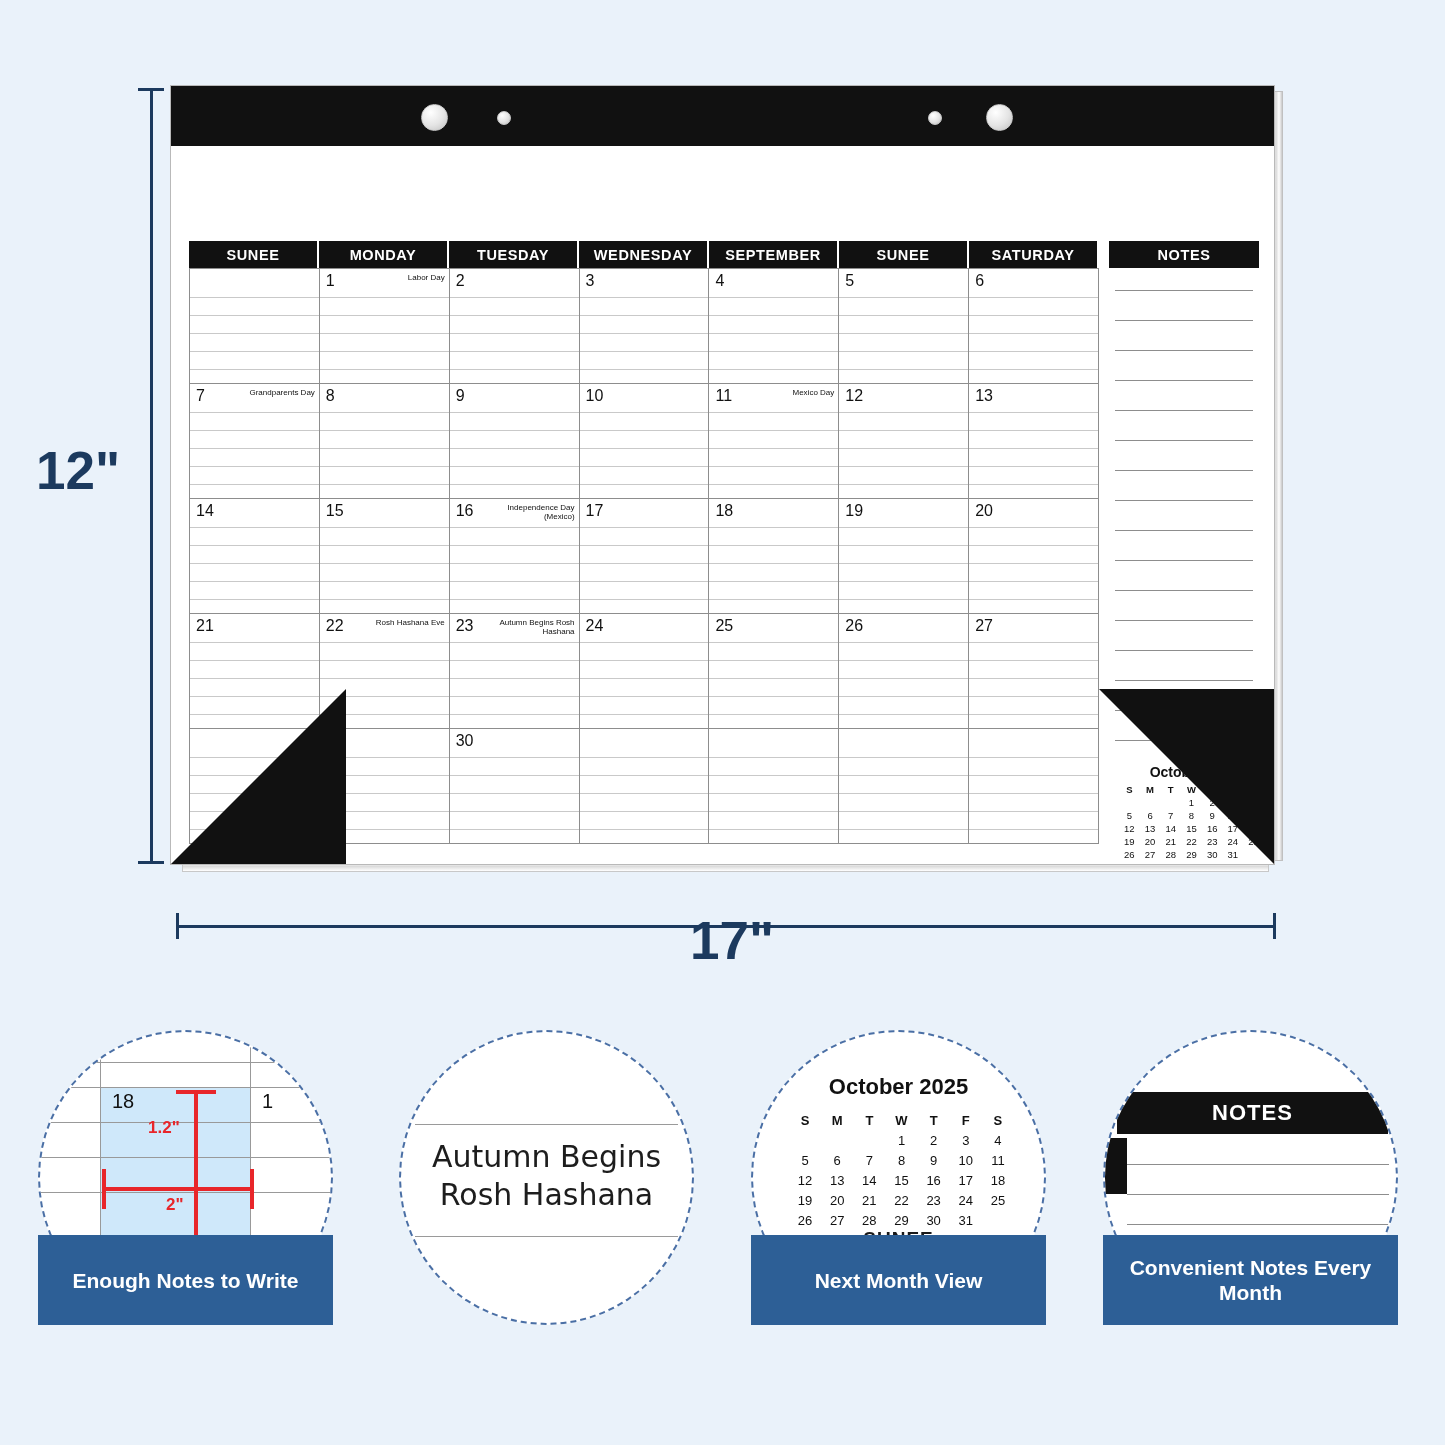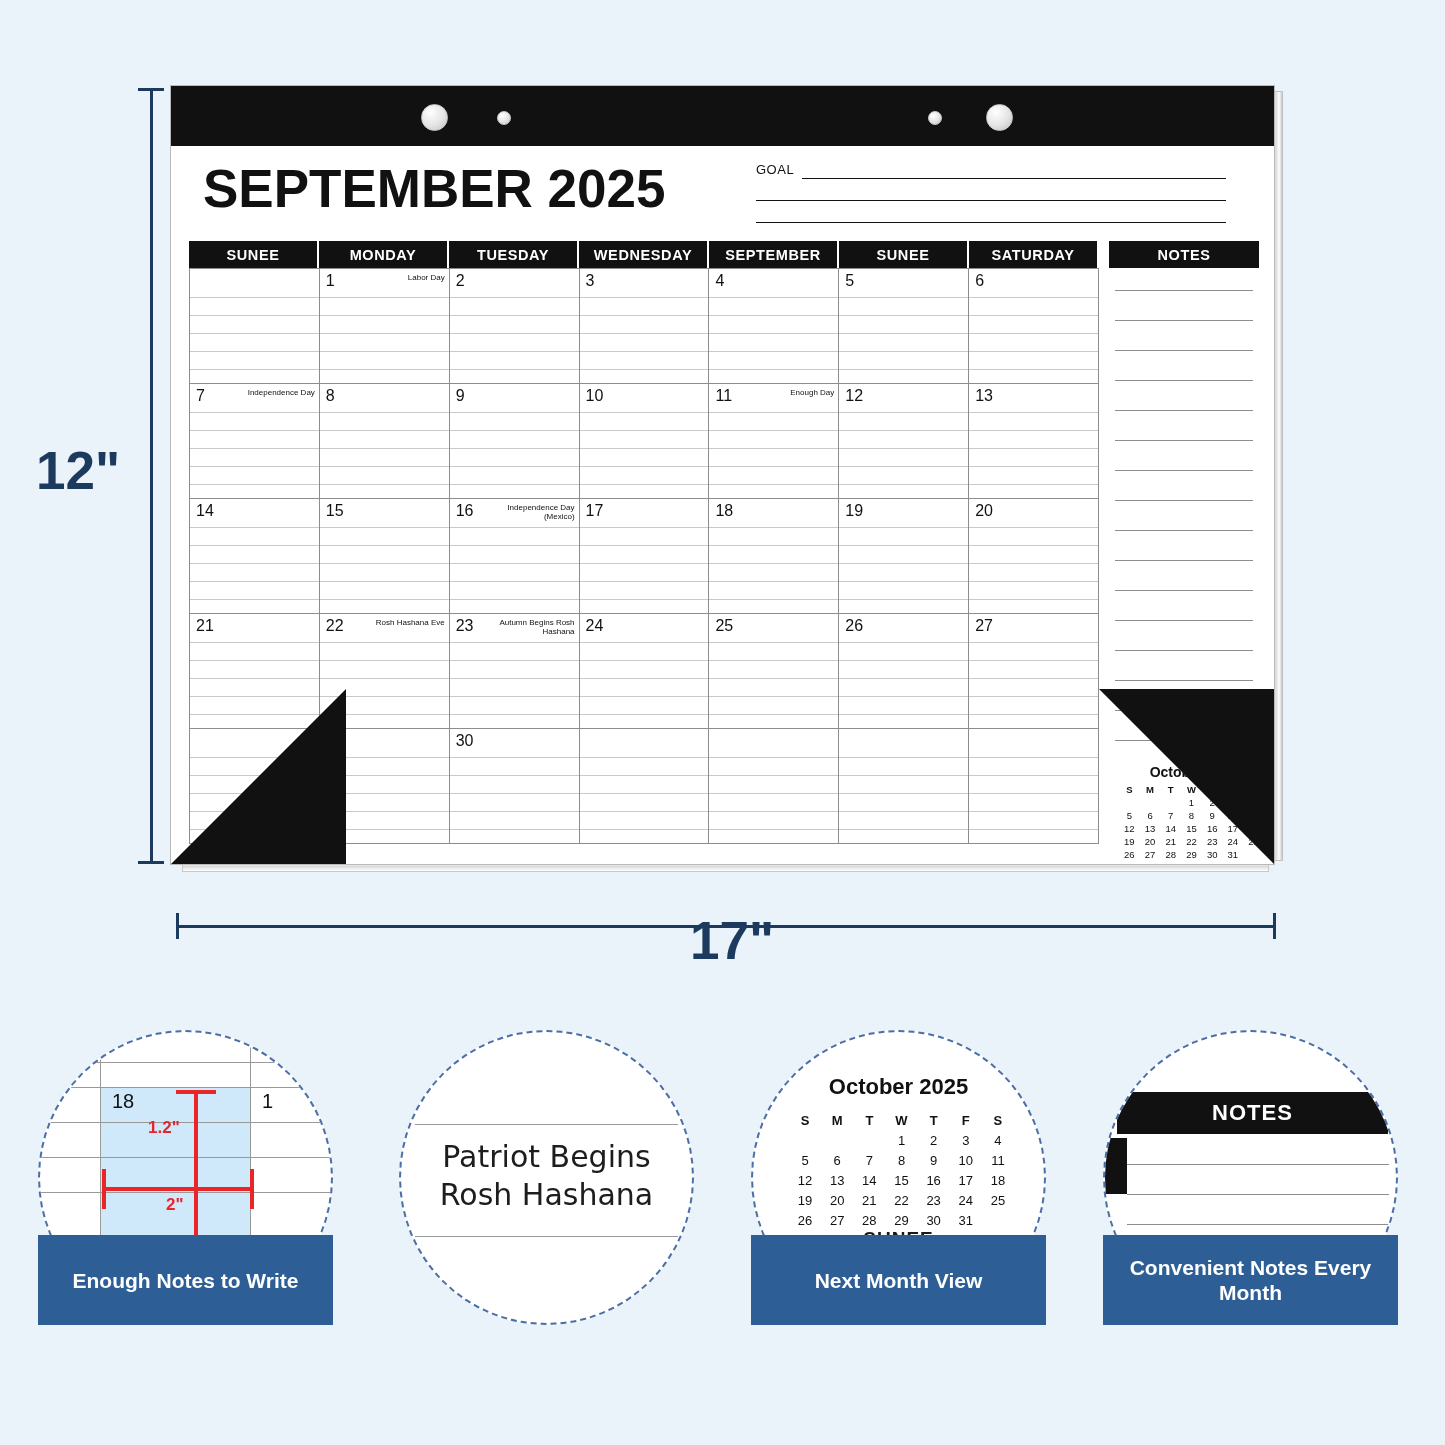--- a/index.html
+++ b/index.html
@@ -400,29 +400,20 @@
 
   <div id="calendar-sheet">
 
     <div id="binding-strip">
       <div class="hole big" style="left:250px;"></div>
       <div class="hole small" style="left:326px;"></div>
       <div class="hole small" style="left:757px;"></div>
       <div class="hole big" style="left:815px;"></div>
     </div>
 
-    <div id="sheet-header">
-      <div id="month-title">SEPTEMBER 2025</div>
-      <div id="goal-block">
-        <span id="goal-label">GOAL</span>
-        <div id="goal-line-1"></div>
-        <div id="goal-line-2"></div>
-        <div id="goal-line-3"></div>
-      </div>
-    </div>
 
     <div id="weekday-bar">
       <div class="weekday-cell" style="width:130px">SUNEE</div>
       <div class="weekday-cell" style="width:130px">MONDAY</div>
       <div class="weekday-cell" style="width:130px">TUESDAY</div>
       <div class="weekday-cell" style="width:130px">WEDNESDAY</div>
       <div class="weekday-cell" style="width:130px">SEPTEMBER</div>
       <div class="weekday-cell" style="width:130px">SUNEE</div>
       <div class="weekday-cell" style="width:130px">SATURDAY</div>
       <div class="weekday-cell notes-head" style="width:150px">NOTES</div>
@@ -490,21 +481,21 @@
             <span class="day-holiday"></span>
             <div class="rule" style="top:28px"></div>
             <div class="rule" style="top:46px"></div>
             <div class="rule" style="top:64px"></div>
             <div class="rule" style="top:82px"></div>
             <div class="rule" style="top:100px"></div>
           </div>
 
         <div class="day-cell">
             <span class="day-num">7</span>
-            <span class="day-holiday">Independence Day</span>
+            <span class="day-holiday">Grandparents Day</span>
             <div class="rule" style="top:28px"></div>
             <div class="rule" style="top:46px"></div>
             <div class="rule" style="top:64px"></div>
             <div class="rule" style="top:82px"></div>
             <div class="rule" style="top:100px"></div>
           </div>
         <div class="day-cell">
             <span class="day-num">8</span>
             <span class="day-holiday"></span>
             <div class="rule" style="top:28px"></div>
@@ -526,21 +517,21 @@
             <span class="day-num">10</span>
             <span class="day-holiday"></span>
             <div class="rule" style="top:28px"></div>
             <div class="rule" style="top:46px"></div>
             <div class="rule" style="top:64px"></div>
             <div class="rule" style="top:82px"></div>
             <div class="rule" style="top:100px"></div>
           </div>
         <div class="day-cell">
             <span class="day-num">11</span>
-            <span class="day-holiday">Enough Day</span>
+            <span class="day-holiday">Mexico Day</span>
             <div class="rule" style="top:28px"></div>
             <div class="rule" style="top:46px"></div>
             <div class="rule" style="top:64px"></div>
             <div class="rule" style="top:82px"></div>
             <div class="rule" style="top:100px"></div>
           </div>
         <div class="day-cell">
             <span class="day-num">12</span>
             <span class="day-holiday"></span>
             <div class="rule" style="top:28px"></div>
@@ -869,21 +860,21 @@
     </div>
   </div>
   <div class="circle-caption">Enough Notes to Write</div>
 </div>
 
 <div class="feature" style="left:399px; top:1030px;">
   <div class="circle-clip">
     <div id="f2-line1" style="top:92px;"></div>
     <div id="f2-line2" style="top:204px;"></div>
     <div id="f2-text">
-      <div>Patriot Begins</div>
+      <div>Autumn Begins</div>
       <div>Rosh Hashana</div>
     </div>
   </div>
 </div>
 
 <div class="feature" style="left:751px; top:1030px;">
   <div class="circle-clip">
     <div id="f3-title">October 2025</div>
     <table class="mini-big">
       <tbody>

